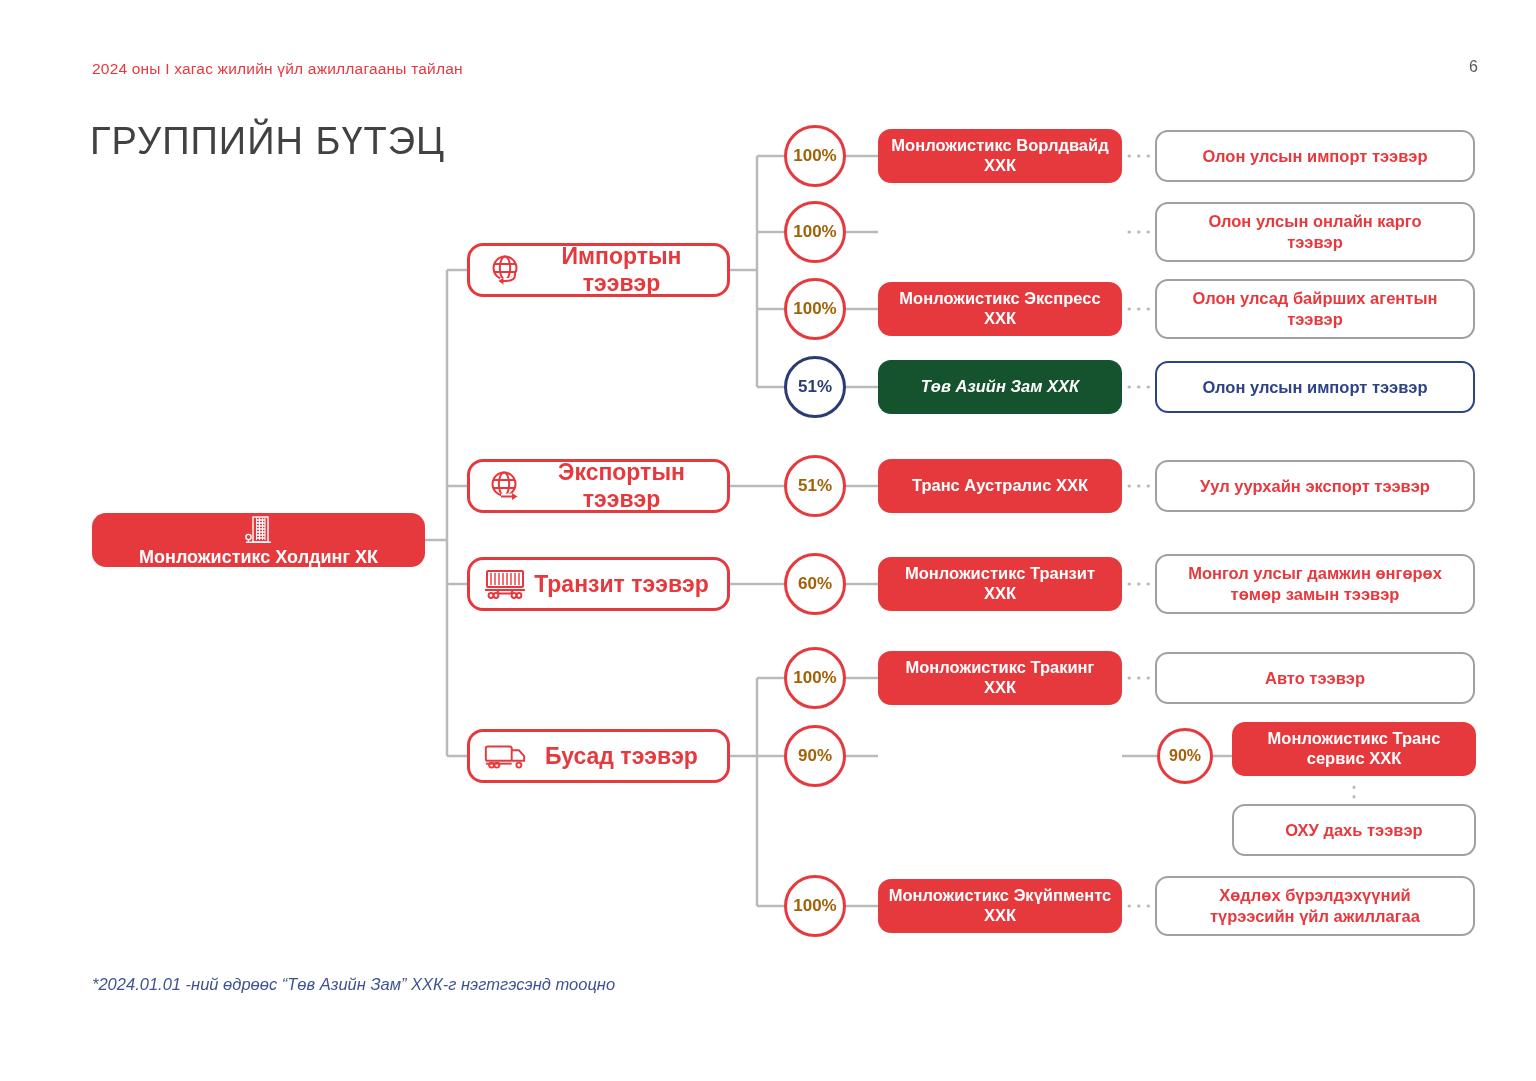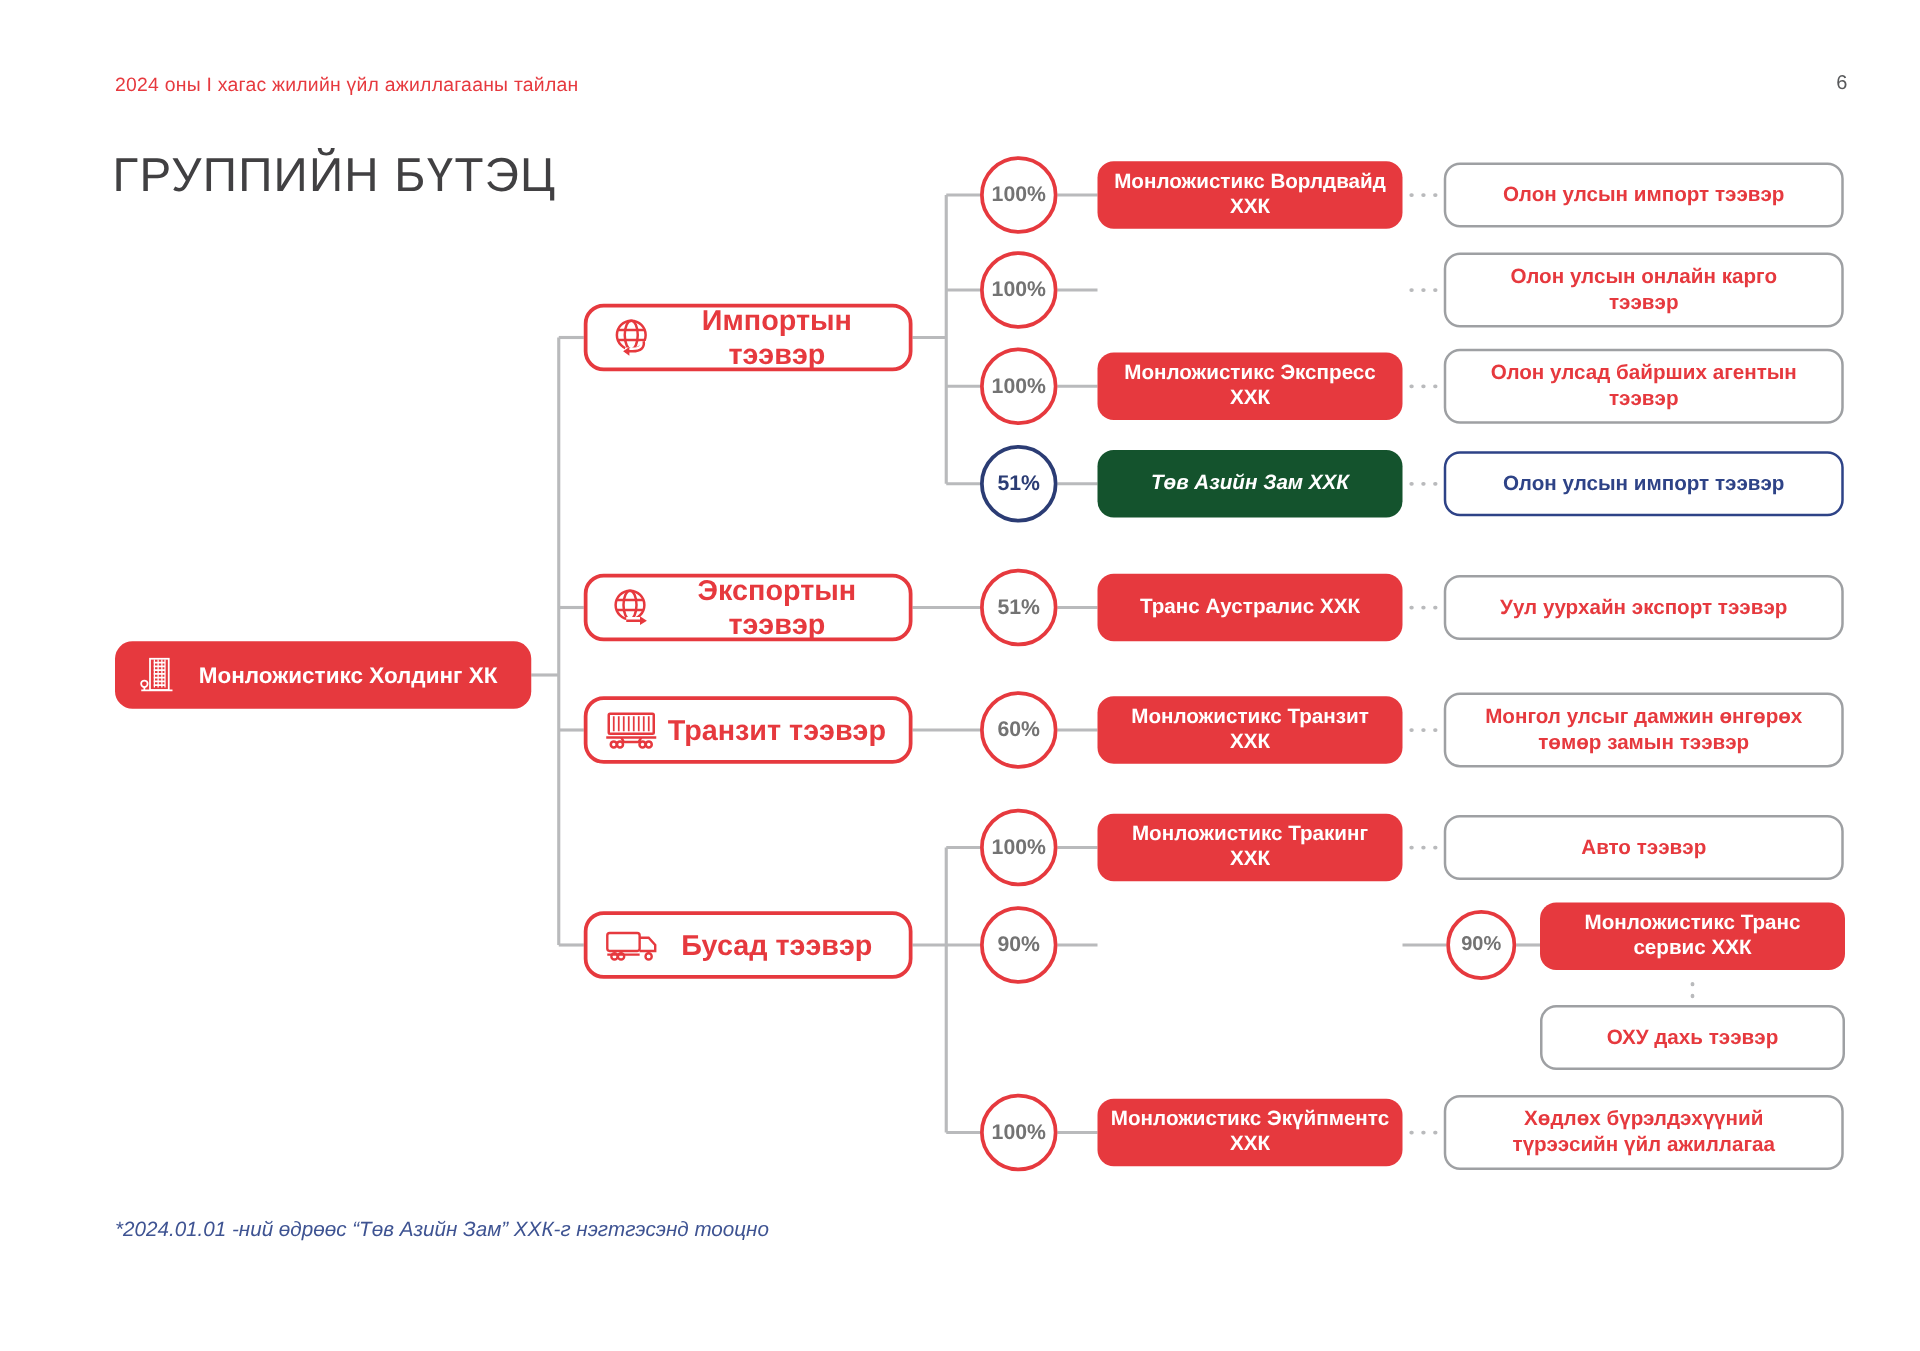--- a/index.html
+++ b/index.html
@@ -7,31 +7,31 @@
   .page{position:relative;width:1536px;height:1081px;background:#fff;overflow:hidden;}
 
   .report-header{position:absolute;left:92px;top:60px;font-size:15.5px;font-weight:500;color:#E6393E;letter-spacing:.2px;}
   .page-number{position:absolute;right:58px;top:58px;font-size:16px;color:#58595B;}
   .page-title{position:absolute;left:90px;top:120px;font-size:38px;font-weight:400;color:#414042;letter-spacing:1px;}
 
   .connector-svg{position:absolute;left:0;top:0;pointer-events:none;}
 
   .node{position:absolute;box-sizing:border-box;display:flex;align-items:center;justify-content:center;text-align:center;}
   .root-node{left:92px;top:513px;width:333px;height:54px;background:#E6393E;border-radius:14px;color:#fff;
-    font-weight:700;font-size:18px;padding:0 14px;justify-content:flex-start;}
+    font-weight:700;font-size:18px;padding:0 14px;justify-content:flex-start;flex-direction:column;}
   .root-node .node-icon{width:40px;flex:none;display:flex;justify-content:center;}
   .root-node .node-label{flex:1;text-align:center;}
 
   .cat-node{left:467px;width:263px;height:54px;background:#fff;border:3px solid #E6393E;border-radius:16px;
     color:#E6393E;font-weight:700;font-size:23px;padding:0 12px;justify-content:flex-start;}
   .cat-node .node-icon{width:46px;flex:none;display:flex;justify-content:center;}
   .cat-node .node-label{flex:1;text-align:center;}
 
   .pct{position:absolute;box-sizing:border-box;width:62px;height:62px;border-radius:50%;background:#fff;
-    border:3px solid #E6393E;color:#737373;font-weight:700;font-size:17px;display:flex;align-items:center;justify-content:center;}
+    border:3px solid #E6393E;color:#a16207;font-weight:700;font-size:17px;display:flex;align-items:center;justify-content:center;}
   .pct.small{width:56px;height:56px;font-size:16px;}
   .pct.navy{border-color:#2B3C74;color:#2B3C74;}
 
   .company{position:absolute;box-sizing:border-box;left:878px;width:244px;height:54px;background:#E6393E;border-radius:13px;
     color:#fff;font-weight:700;font-size:16.5px;line-height:1.2;display:flex;align-items:center;justify-content:center;
     text-align:center;padding:0 10px;}
   .company.navy{background:#14532d;font-style:italic;}
   .company.sub{left:1232px;}
 
   .desc{position:absolute;box-sizing:border-box;left:1155px;width:320px;background:#fff;border:2.5px solid #9EA0A3;border-radius:13px;

